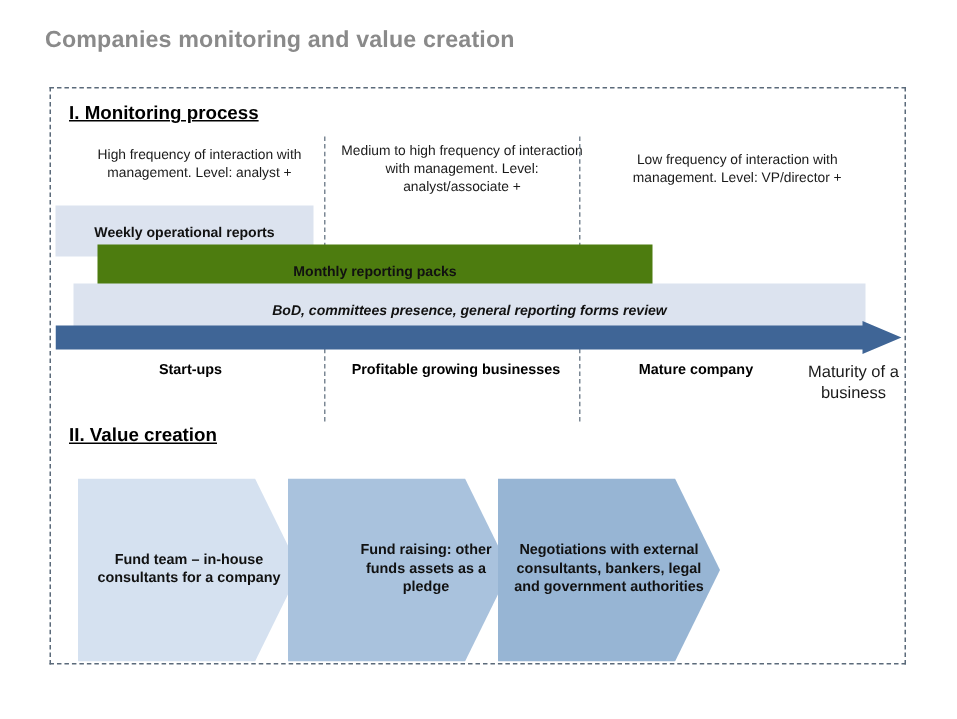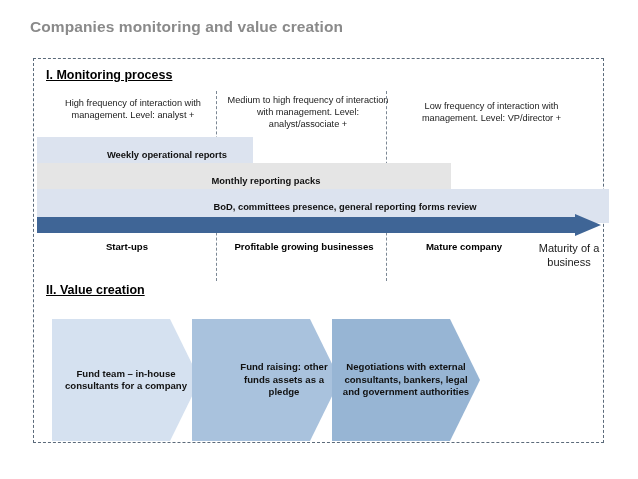--- a/index.html
+++ b/index.html
@@ -74,31 +74,30 @@
   #stage-divider-1 { left: 352px; }
 
   
   .report-bar {
     position: absolute;
     height: 34px;
     background: #dce3ef;
     display: flex;
     align-items: center;
     justify-content: center;
-    padding-left: 44px;
   }
   .report-bar-label {
     font-size: 9.4px;
     font-weight: bold;
     color: #111111;
     white-space: nowrap;
   }
   #report-bar-0 { left: 3px;  top: 78px;  width: 172px; }
   #report-bar-1 { left: 3px;  top: 104px; width: 370px; }
-  #report-bar-2 { left: 3px;  top: 130px; width: 528px; }
+  #report-bar-2 { left: 15px;  top: 130px; width: 528px; font-style: italic; }
 
   
   #timeline-arrow {
     position: absolute;
     left: 3px;
     top: 155px;
     width: 564px;
     height: 22px;
   }
 
@@ -173,21 +172,21 @@
   <div id="freq-note-0" class="freq-note">High frequency of interaction with management. Level: analyst +</div>
   <div id="freq-note-1" class="freq-note">Medium to high frequency of interaction with management. Level: analyst/associate +</div>
   <div id="freq-note-2" class="freq-note">Low frequency of interaction with management. Level: VP/director +</div>
 
   <div id="stage-divider-0" class="stage-divider"></div>
   <div id="stage-divider-1" class="stage-divider"></div>
 
   <div id="report-bar-0" class="report-bar" style="background: rgb(220, 227, 239);">
     <span class="report-bar-label">Weekly operational reports</span>
   </div>
-  <div id="report-bar-1" class="report-bar" style="background: #e5e5e5;">
+  <div id="report-bar-1" class="report-bar" style="background: #4d7c0f; margin-left: 28px;">
     <span class="report-bar-label">Monthly reporting packs</span>
   </div>
   <div id="report-bar-2" class="report-bar" style="background: rgb(220, 227, 239);">
     <span class="report-bar-label">BoD, committees presence, general reporting forms review</span>
   </div>
 
   <svg id="timeline-arrow" viewBox="0 0 564 22" preserveAspectRatio="none">
     <polygon points="0,3 538,3 538,0 564,11 538,22 538,19 0,19" fill="#3f6596"></polygon>
   </svg>
 

